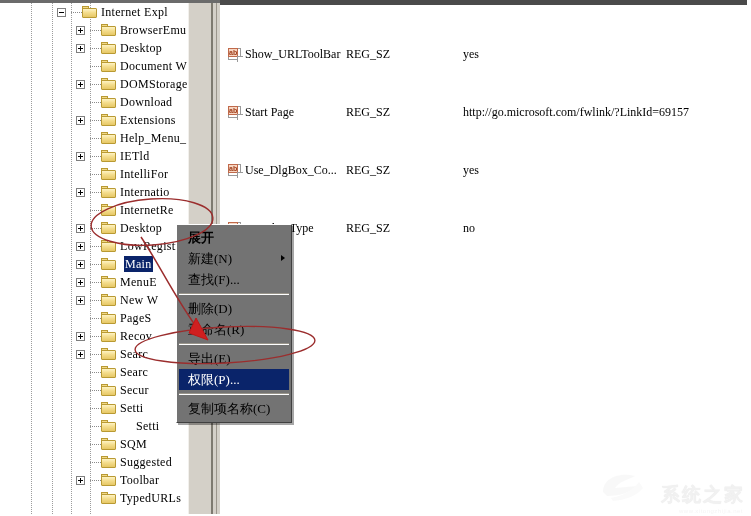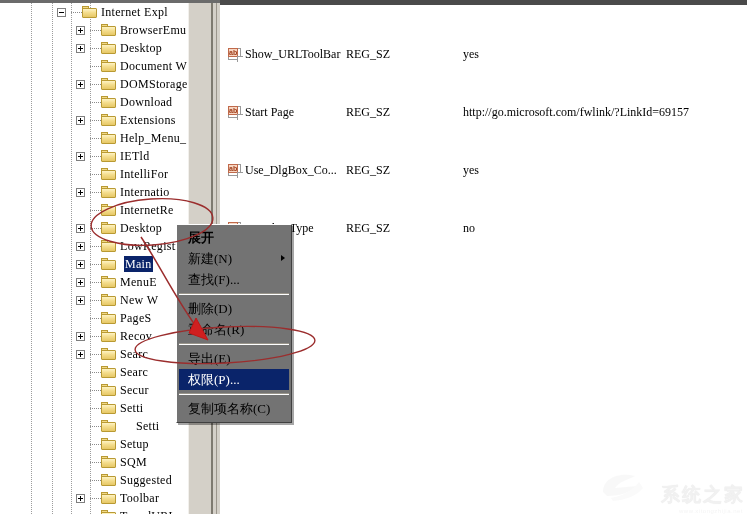--- a/index.html
+++ b/index.html
@@ -481,28 +481,20 @@
           </div>
           <div class="tlabel" style="left: 120px;">Setti</div>
         </div>
         <div class="trow">
           <div class="tdash" style="left: 90px; width: 11px;"></div>
           <div class="folder" style="left: 101px;">
             <div class="tab"></div>
             <div class="body"></div>
           </div>
           <div class="tlabel" style="left: 120px; margin-left: 16px;">Setti</div>
-        </div>
-        <div class="trow">
-          <div class="tdash" style="left: 90px; width: 11px;"></div>
-          <div class="folder" style="left: 101px;">
-            <div class="tab"></div>
-            <div class="body"></div>
-          </div>
-          <div class="tlabel" style="left: 120px;">Setup</div>
         </div>
         <div class="trow">
           <div class="tdash" style="left: 90px; width: 11px;"></div>
           <div class="folder" style="left: 101px;">
             <div class="tab"></div>
             <div class="body"></div>
           </div>
           <div class="tlabel" style="left: 120px;">SQM</div>
         </div>
         <div class="trow">

